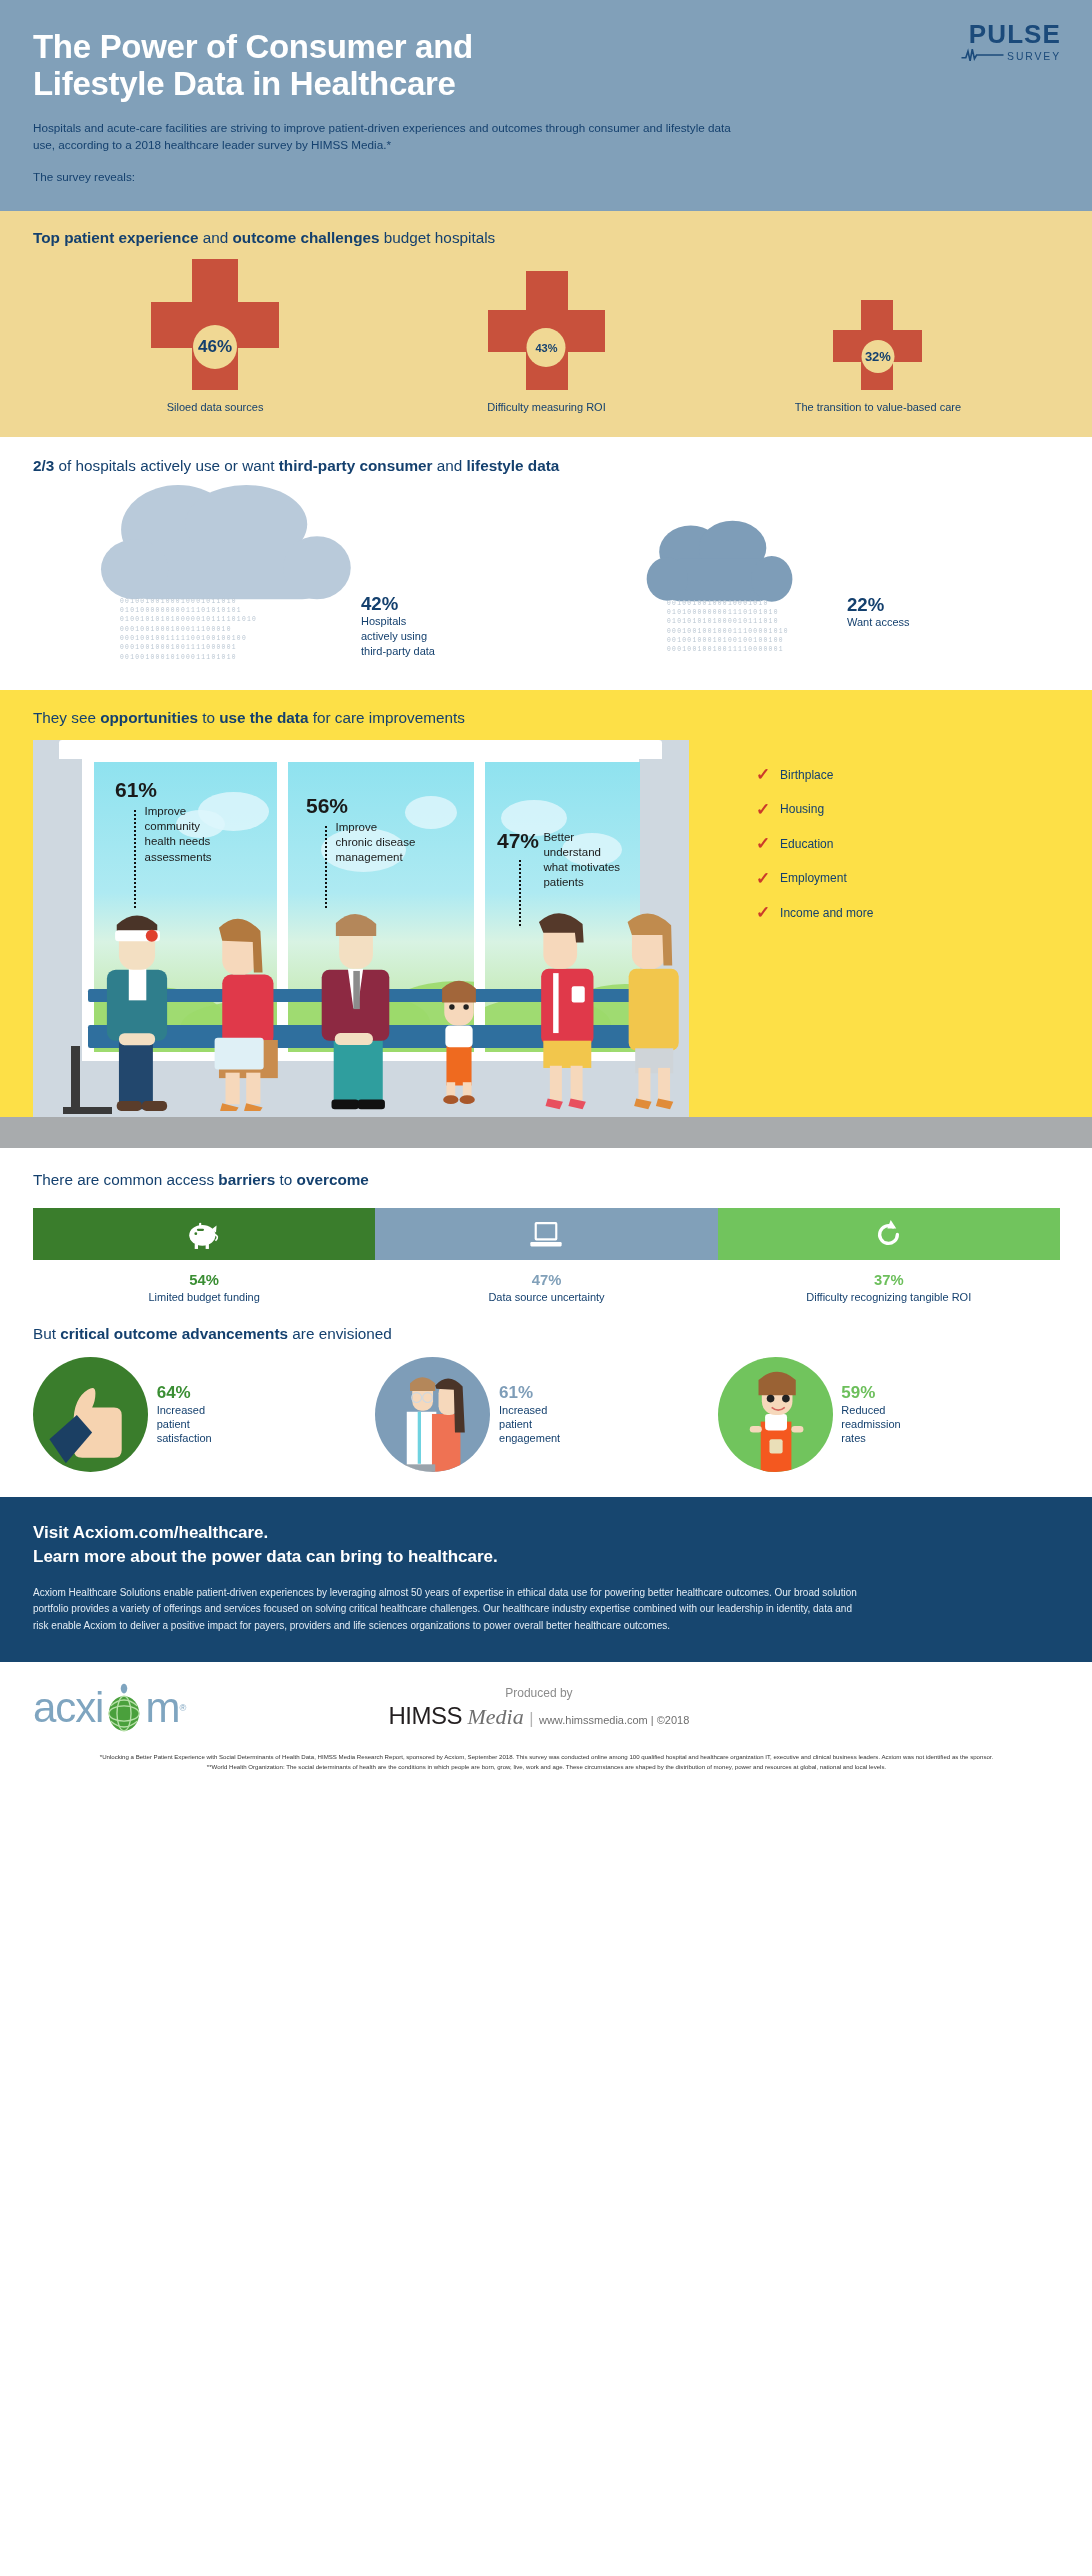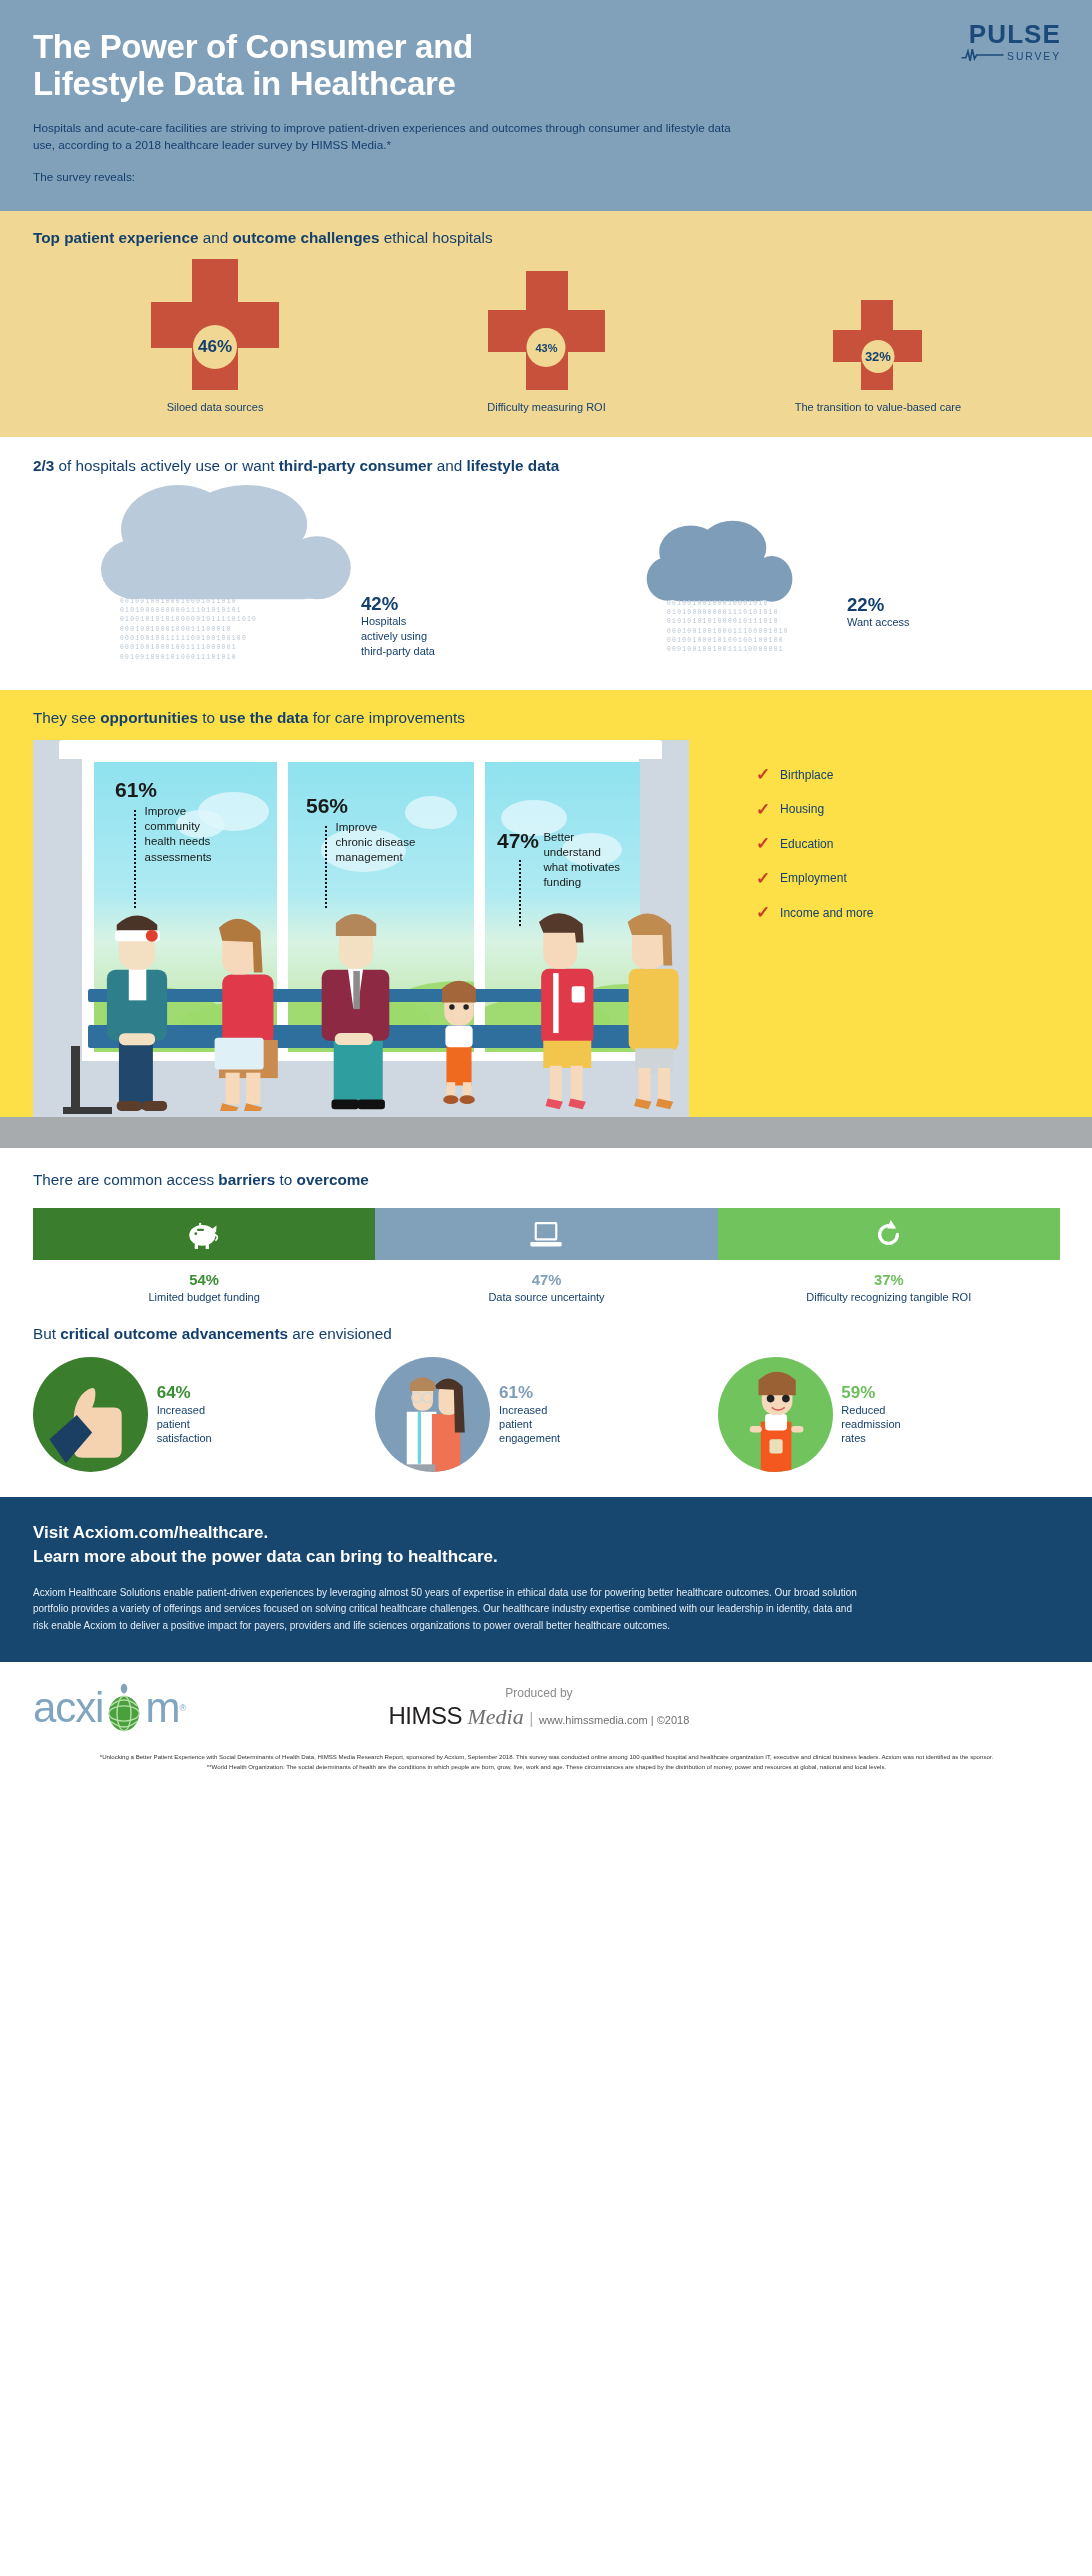--- a/index.html
+++ b/index.html
@@ -310,21 +310,21 @@
             <polyline points="0,18 8,18 12,6 16,24 20,2 24,20 28,13 78,13" fill="none" stroke="#1b4a7a" stroke-width="3"></polyline>
           </svg>
         </span>
         <span class="survey-word">SURVEY</span>
       </div>
     </div>
   </div>
 
   <div class="sec-yellow">
     <div class="sec-head">
-      <b>Top patient experience</b><span class="light"> and </span><b>outcome challenges</b><span class="light"> ethical hospitals</span>
+      <b>Top patient experience</b><span class="light"> and </span><b>outcome challenges</b><span class="light"> budget hospitals</span>
     </div>
 
     <div class="cross-row">
 
       <div class="cross-col">
         <div class="cross-wrap">
           <div class="cross" style="width:128px;height:131px;">
             <div class="bar-v" style="left:41px;top:0;width:46px;height:131px;"></div>
             <div class="bar-h" style="left:0;top:43px;width:128px;height:46px;"></div>
             <div class="pct-bubble" style="width:44px;height:44px;top:66px;font-size:17px;">46%</div>
@@ -465,21 +465,21 @@
             </div>
           </div>
           <div class="dotline" style="left:292px;top:86px;height:82px;"></div>
 
           <div class="opp-cal" style="left:464px;top:90px;display:flex;align-items:flex-start;gap:4.4px;">
             <div class="pct">47%</div>
             <div class="txt">
               <div>Better</div>
               <div>understand</div>
               <div>what motivates</div>
-              <div>funding</div>
+              <div>patients</div>
             </div>
           </div>
           <div class="dotline" style="left:486px;top:120px;height:66px;"></div>
 
           <div class="bench" style="left:55px;top:249px;width:552px;height:13px;"></div>
           <div class="bench" style="left:55px;top:285px;width:552px;height:23px;"></div>
           <div style="position:absolute;left:38px;top:306px;width:8.7px;height:66px;background:#3a3a3a;"></div>
           <div style="position:absolute;left:30px;top:367px;width:49px;height:7.7px;background:#3a3a3a;"></div>
 
           <svg style="position:absolute;left:52px;top:164px;" width="104" height="208" viewBox="0 0 190 380">

